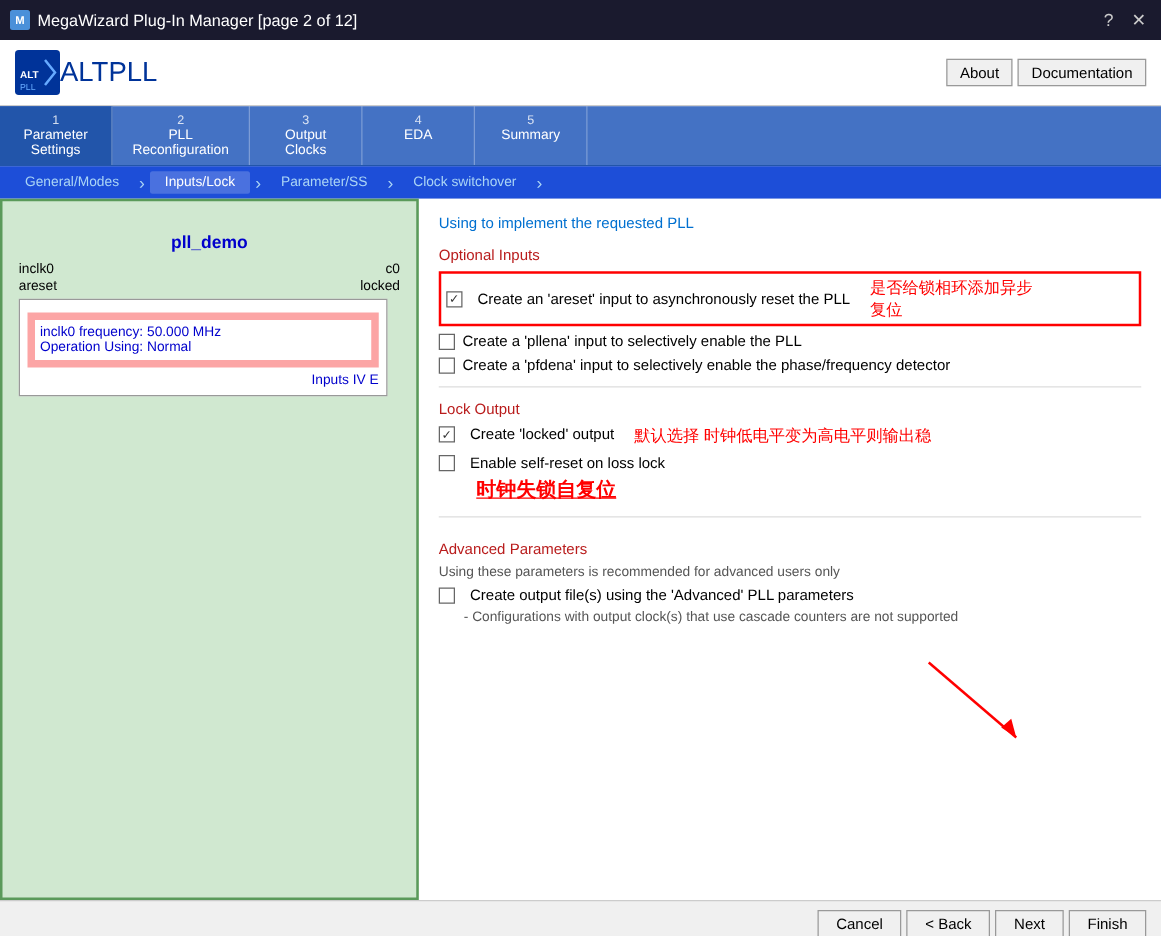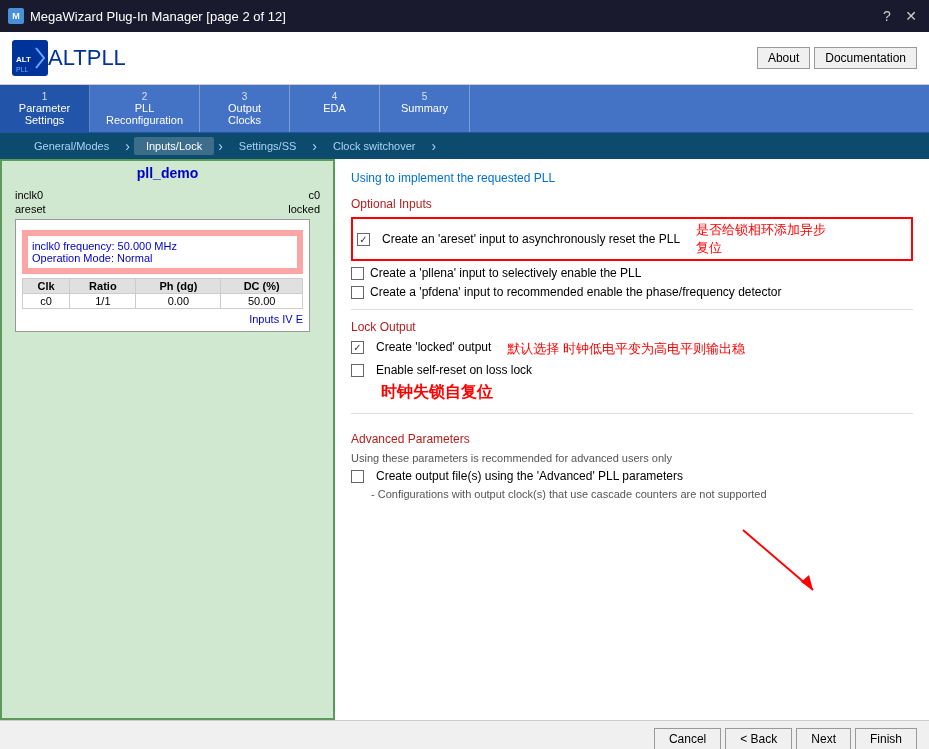--- a/index.html
+++ b/index.html
@@ -57,23 +57,23 @@
       flex-direction: column;
       align-items: center;
       min-width: 90px;
     }
     .tab1.active { background: #2255aa; }
     .tab1-num { font-size: 10px; opacity: 0.8; }
 
     
     .tabs-row2 {
       display: flex;
-      background: #0c4a6e;
-      align-items: center;
-      padding: 4px 22px;
+      background: #1d4ed8;
+      align-items: center;
+      padding: 4px 8px;
       gap: 4px;
       text-align: center;
     }
     .tab2 {
       padding: 3px 12px;
       color: #aad4f5;
       cursor: pointer;
       font-size: 11px;
       border-radius: 2px;
     }
@@ -86,21 +86,21 @@
       flex: 1;
       height: calc(749px - 32px - 52px - 34px - 34px - 36px);
     }
 
     
     .left-panel {
       width: 335px;
       min-width: 335px;
       background: #d0e8d0;
       border: 2px solid #5a9a5a;
-      padding: 4px;
+      padding: 24px;
       position: relative;
       display: flex;
       flex-direction: column;
       align-items: center;
     }
     .pll-title {
       color: #0000cc;
       font-size: 14px;
       font-weight: bold;
       text-align: center;
@@ -222,21 +222,21 @@
     <span class="tab1-num">5</span>
     <span>Summary</span>
   </div>
 </div>
 
 <div class="tabs-row2">
   <div class="tab2">General/Modes</div>
   <span class="tab2-arrow">›</span>
   <div class="tab2 active">Inputs/Lock</div>
   <span class="tab2-arrow">›</span>
-  <div class="tab2">Settings/SS</div>
+  <div class="tab2">Parameter/SS</div>
   <span class="tab2-arrow">›</span>
   <div class="tab2">Clock switchover</div>
   <span class="tab2-arrow">›</span>
 </div>
 
 <div class="main-content">
 
   <div class="left-panel">
     <div class="pll-title">pll_demo</div>
 
@@ -247,39 +247,23 @@
         <span style="font-size:11px;">c0</span>
       </div>
       <div style="display:flex; justify-content:space-between; align-items:center; margin-bottom:4px;">
         <span style="font-size:11px;">areset</span>
         <span style="font-size:11px;">locked</span>
       </div>
 
       <div class="pll-diagram">
         <div class="pll-inner-box">
           <div class="pll-freq-text">inclk0 frequency: 50.000 MHz</div>
-          <div class="pll-freq-text">Operation Mode: Normal</div>
+          <div class="pll-freq-text">Operation Using: Normal</div>
         </div>
 
-        <table class="pll-table">
-          <tbody>
-              <tr>
-            <th>Clk</th>
-            <th>Ratio</th>
-            <th>Ph (dg)</th>
-            <th>DC (%)</th>
-          </tr>
-          <tr>
-            <td>c0</td>
-            <td>1/1</td>
-            <td>0.00</td>
-            <td>50.00</td>
-          </tr>
-        </tbody>
-          </table>
 
         <div class="cyclone-label">Inputs IV E</div>
       </div>
     </div>
   </div>
 
   <div class="right-panel">
     <div class="info-text">Using to implement the requested PLL</div>
 
     <div class="section-title">Optional Inputs</div>
@@ -290,40 +274,40 @@
       <span class="annotation-red">是否给锁相环添加异步<br>复位</span>
     </div>
 
     <div class="option-row">
       <div class="checkbox"></div>
       <span>Create a 'pllena' input to selectively enable the PLL</span>
     </div>
 
     <div class="option-row">
       <div class="checkbox"></div>
-      <span>Create a 'pfdena' input to recommended enable the phase/frequency detector</span>
+      <span>Create a 'pfdena' input to selectively enable the phase/frequency detector</span>
     </div>
 
     <div class="section-divider"></div>
 
     <div class="section-title">Lock Output</div>
 
     <div class="option-row" style="align-items:flex-start;">
       <div class="checkbox checked" style="margin-top:1px;"></div>
       <span style="margin-left:6px;">Create 'locked' output</span>
       <span class="annotation-red" style="font-size:13px; margin-left:10px;">默认选择 时钟低电平变为高电平则输出稳</span>
     </div>
 
     <div class="option-row">
       <div class="checkbox"></div>
       <span style="margin-left:6px;">Enable self-reset on loss lock</span>
     </div>
 
     <div style="margin-left:20px; margin-bottom:8px;">
-      <span class="annotation-red" style="font-size:16px; font-weight:bold;">时钟失锁自复位</span>
+      <span class="annotation-red" style="font-size:16px; font-weight:bold;text-decoration:underline;">时钟失锁自复位</span>
     </div>
 
     <div class="section-divider"></div>
 
     <div class="advanced-section">
       <div class="section-title">Advanced Parameters</div>
       <div style="font-size:11px; color:#555; margin-bottom:5px;">Using these parameters is recommended for advanced users only</div>
 
       <div class="option-row">
         <div class="checkbox"></div>

